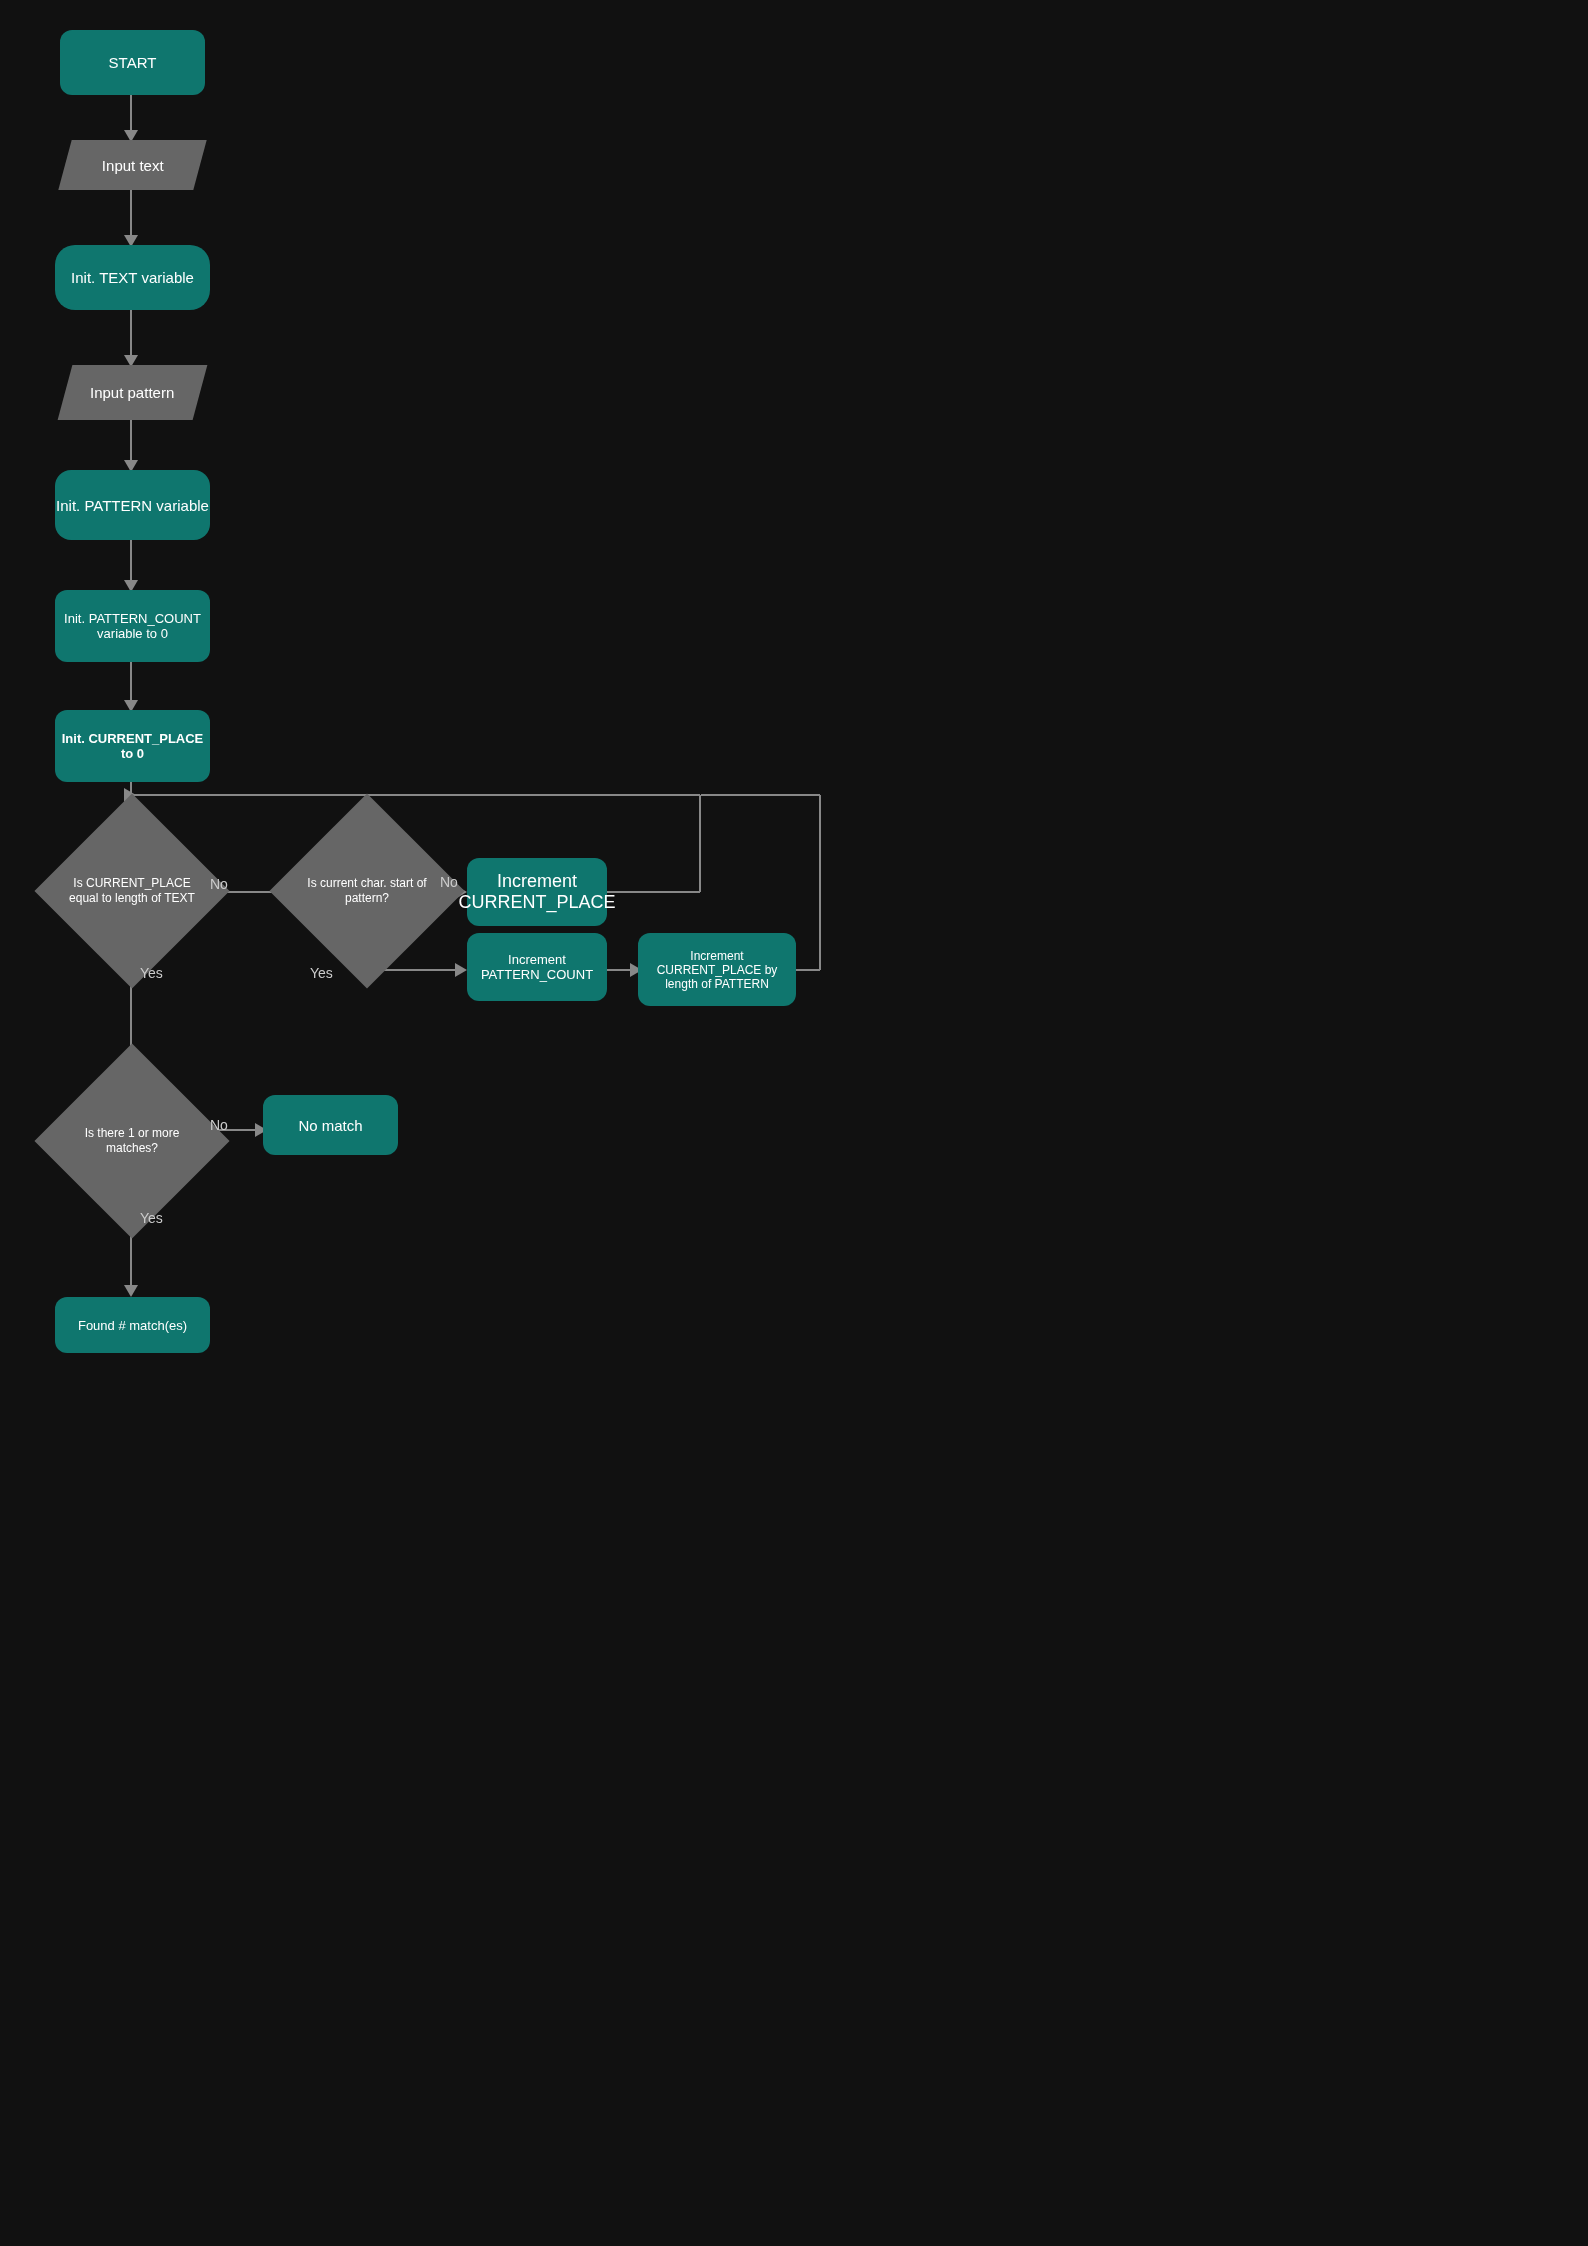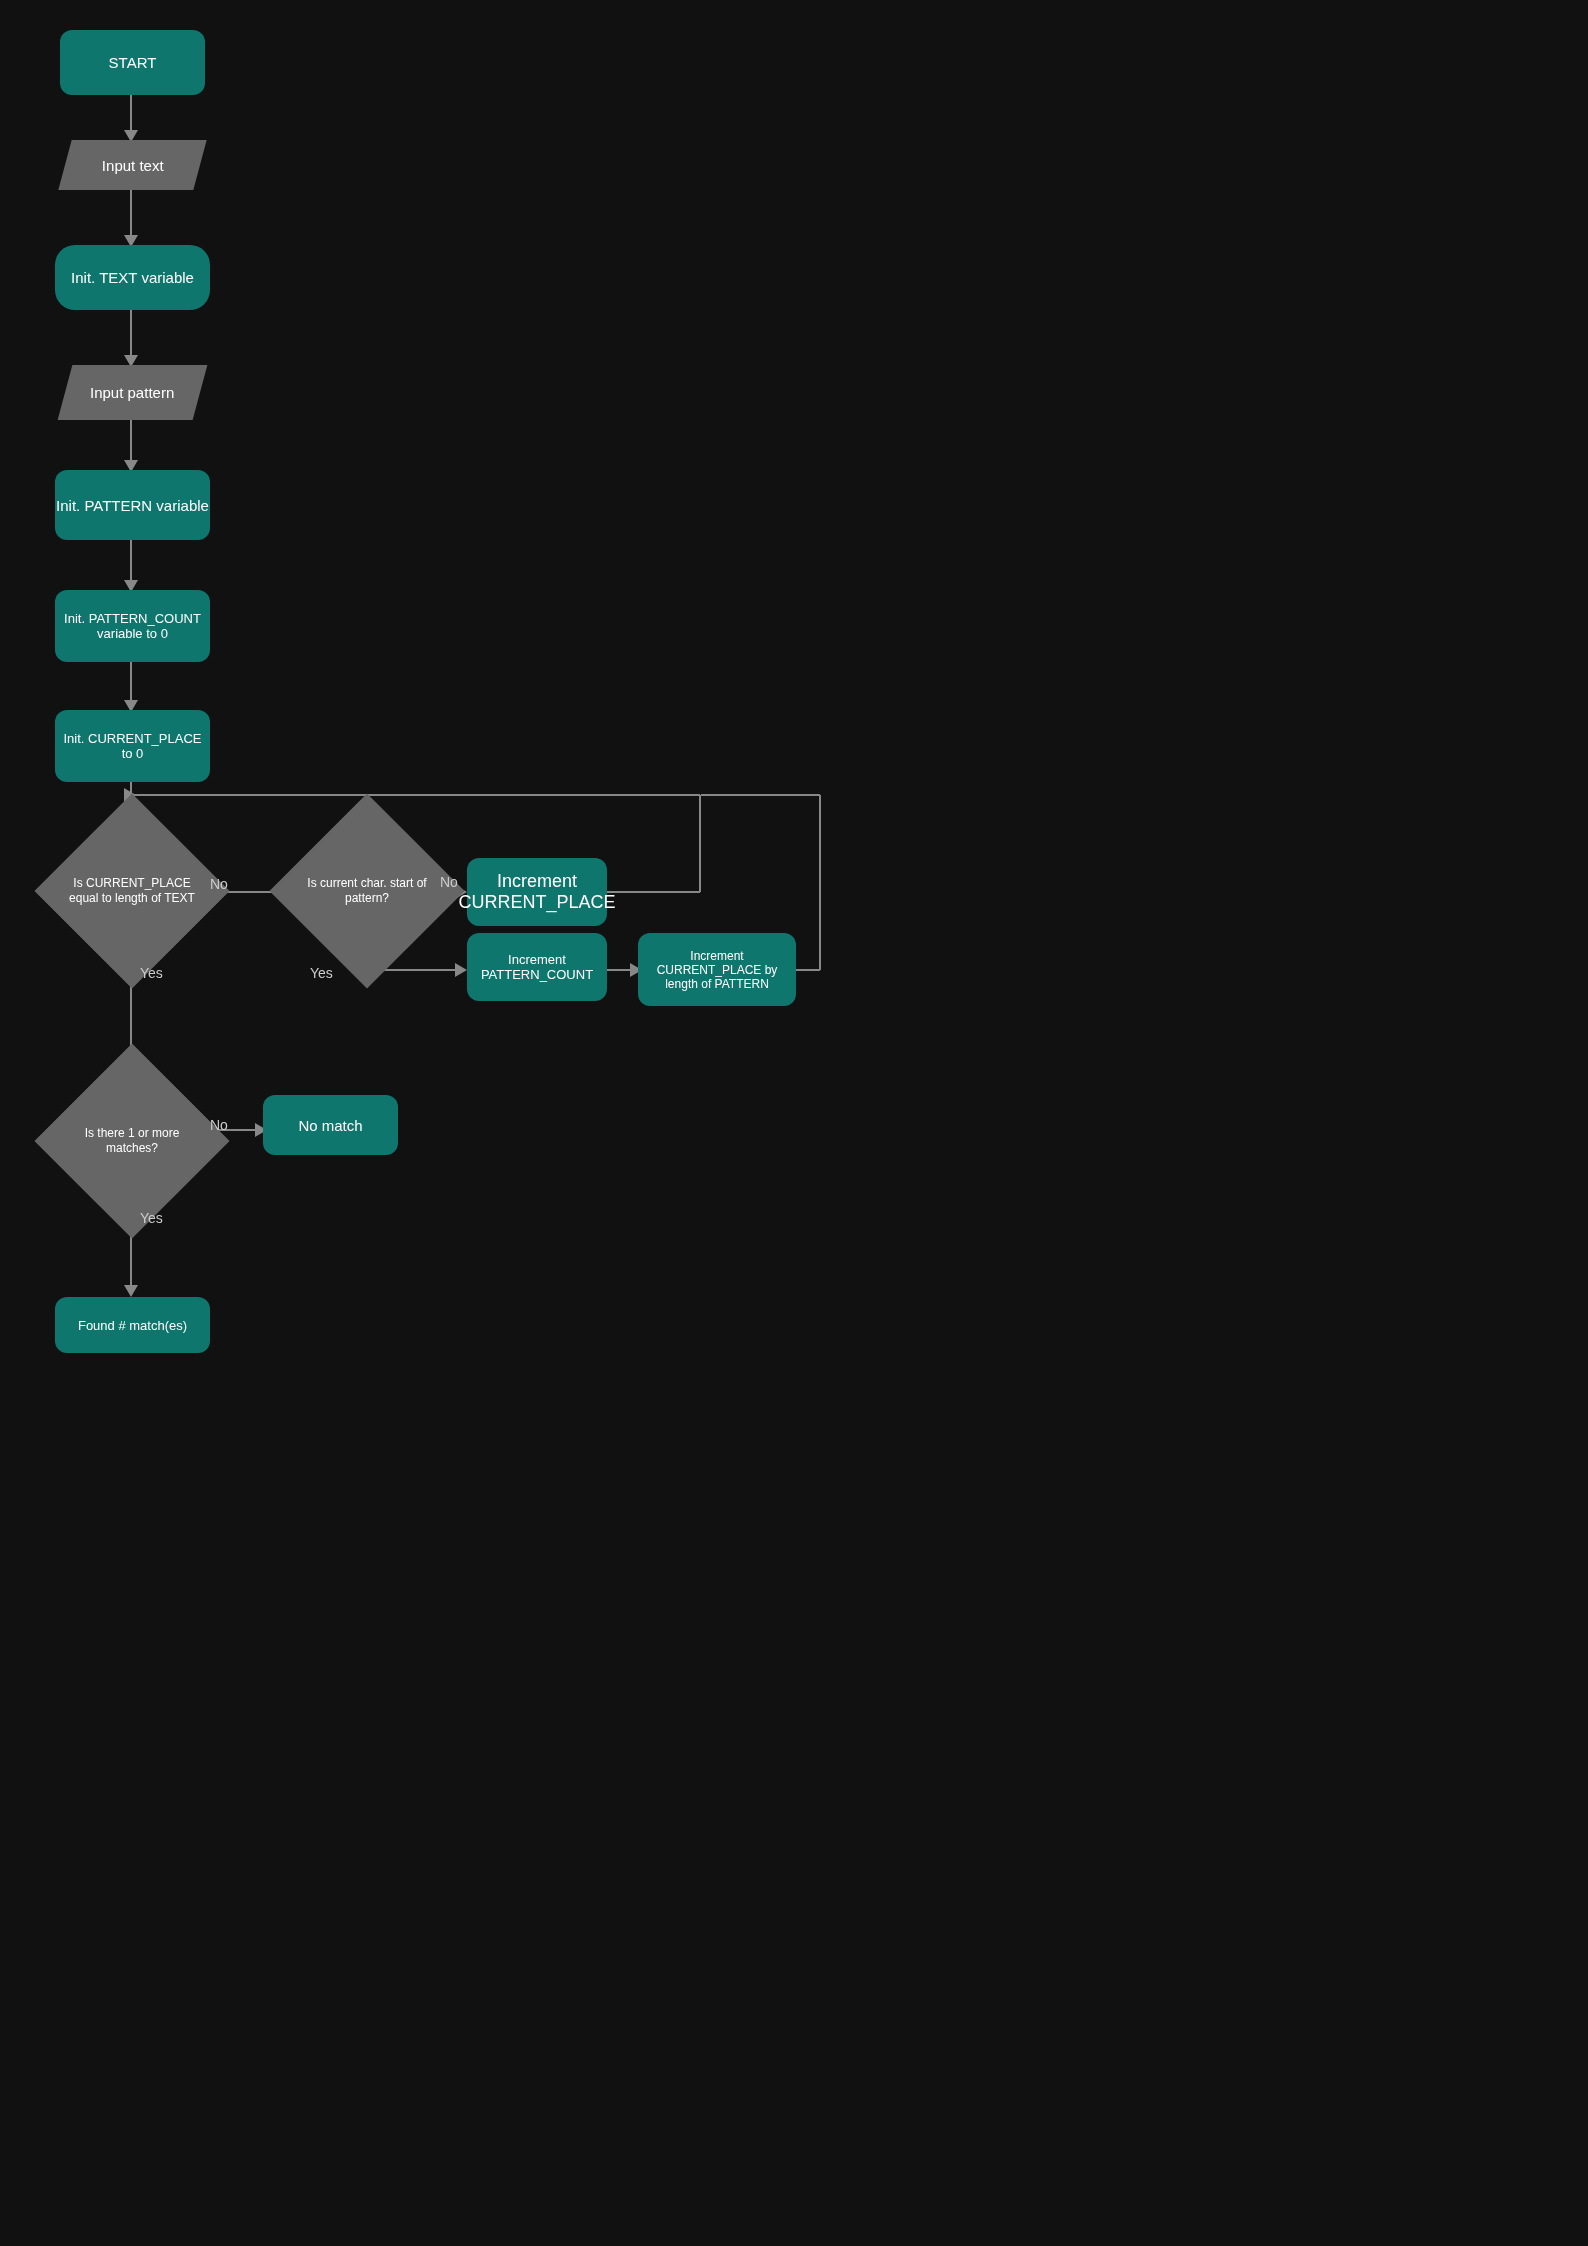--- a/index.html
+++ b/index.html
@@ -140,29 +140,29 @@
   </div>
 
   <div class="shape rounded-rect" style="left:55px; top:245px; width:155px; height:65px;border-radius:20px;">
     <span>Init. TEXT variable</span>
   </div>
 
   <div class="shape parallelogram" style="left:65px; top:365px; width:135px; height:55px;">
     <div class="inner">Input pattern</div>
   </div>
 
-  <div class="shape rounded-rect" style="left:55px; top:470px; width:155px; height:70px;">
+  <div class="shape rounded-rect" style="left:55px; top:470px; width:155px; height:70px;border-radius:16px;">
     <span>Init. PATTERN variable</span>
   </div>
 
   <div class="shape rounded-rect" style="left:55px; top:590px; width:155px; height:72px;">
     <span style="font-size:13px; padding: 4px;">Init. PATTERN_COUNT variable to 0</span>
   </div>
 
-  <div class="shape rounded-rect" style="left:55px; top:710px; width:155px; height:72px;">
+  <div class="shape rounded-rect" style="left:55px; top:710px; width:155px; height:72px;font-weight:bold;">
     <span style="font-size:13px; padding: 4px;">Init. CURRENT_PLACE to 0</span>
   </div>
 
   <div class="shape diamond" style="left:63px; top:822px; width:138px; height:138px;">
     <div class="inner" style="font-size:12px; line-height:1.25;">Is CURRENT_PLACE equal to length of TEXT</div>
   </div>
 
   <div class="label" style="left:210px; top:876px;">No</div>
 
   <div class="label" style="left:140px; top:965px;">Yes</div>

